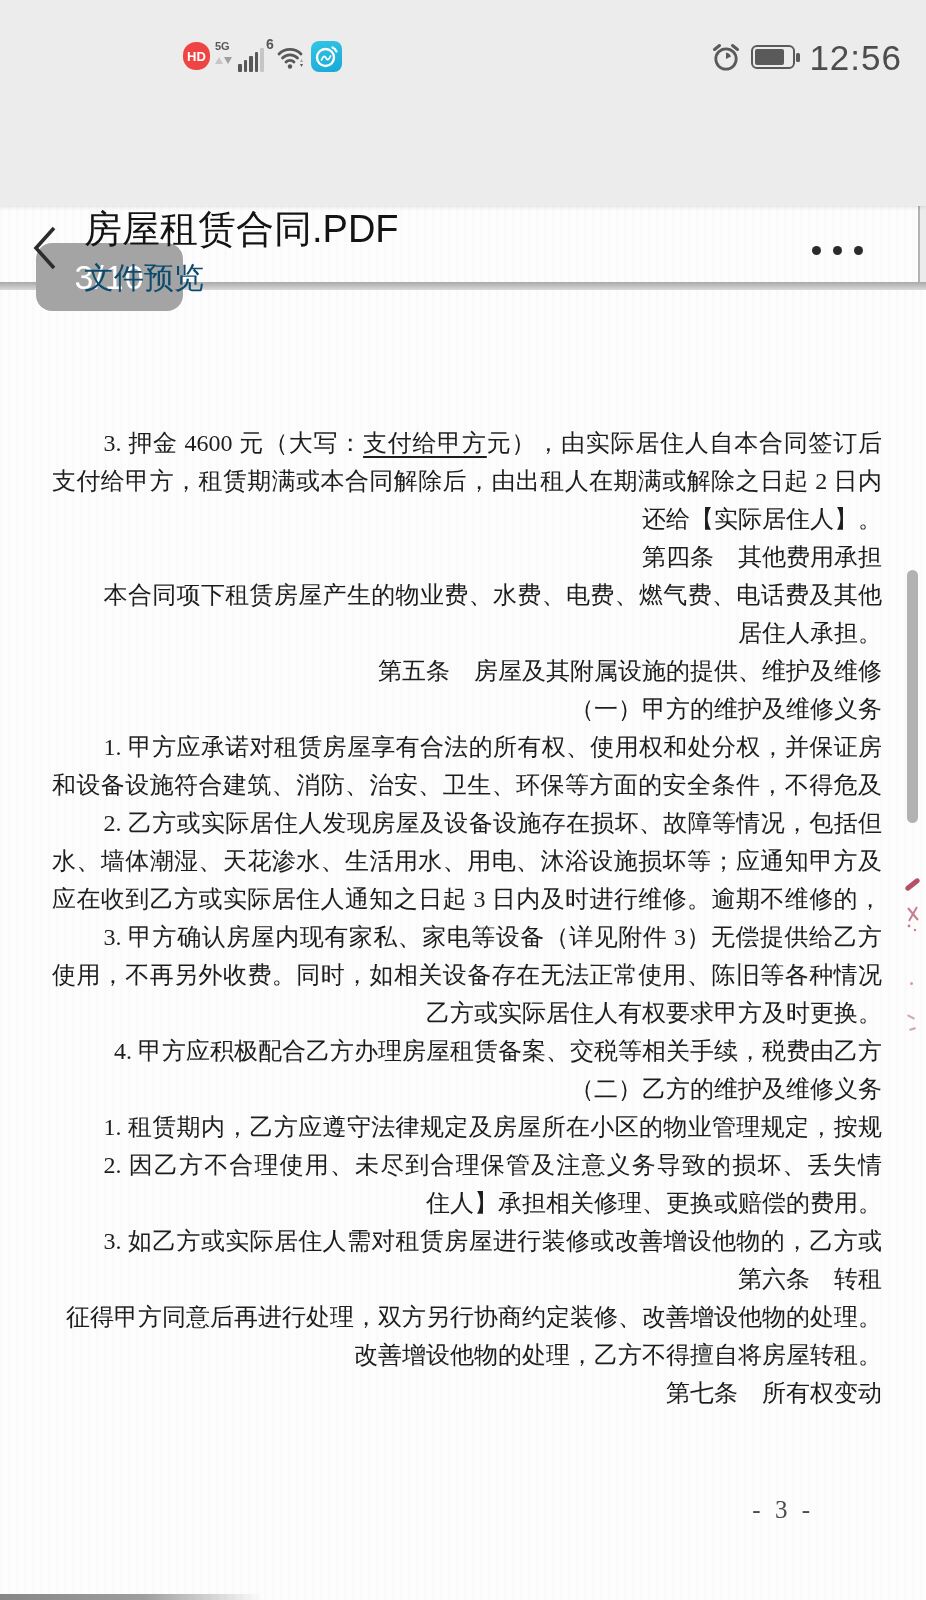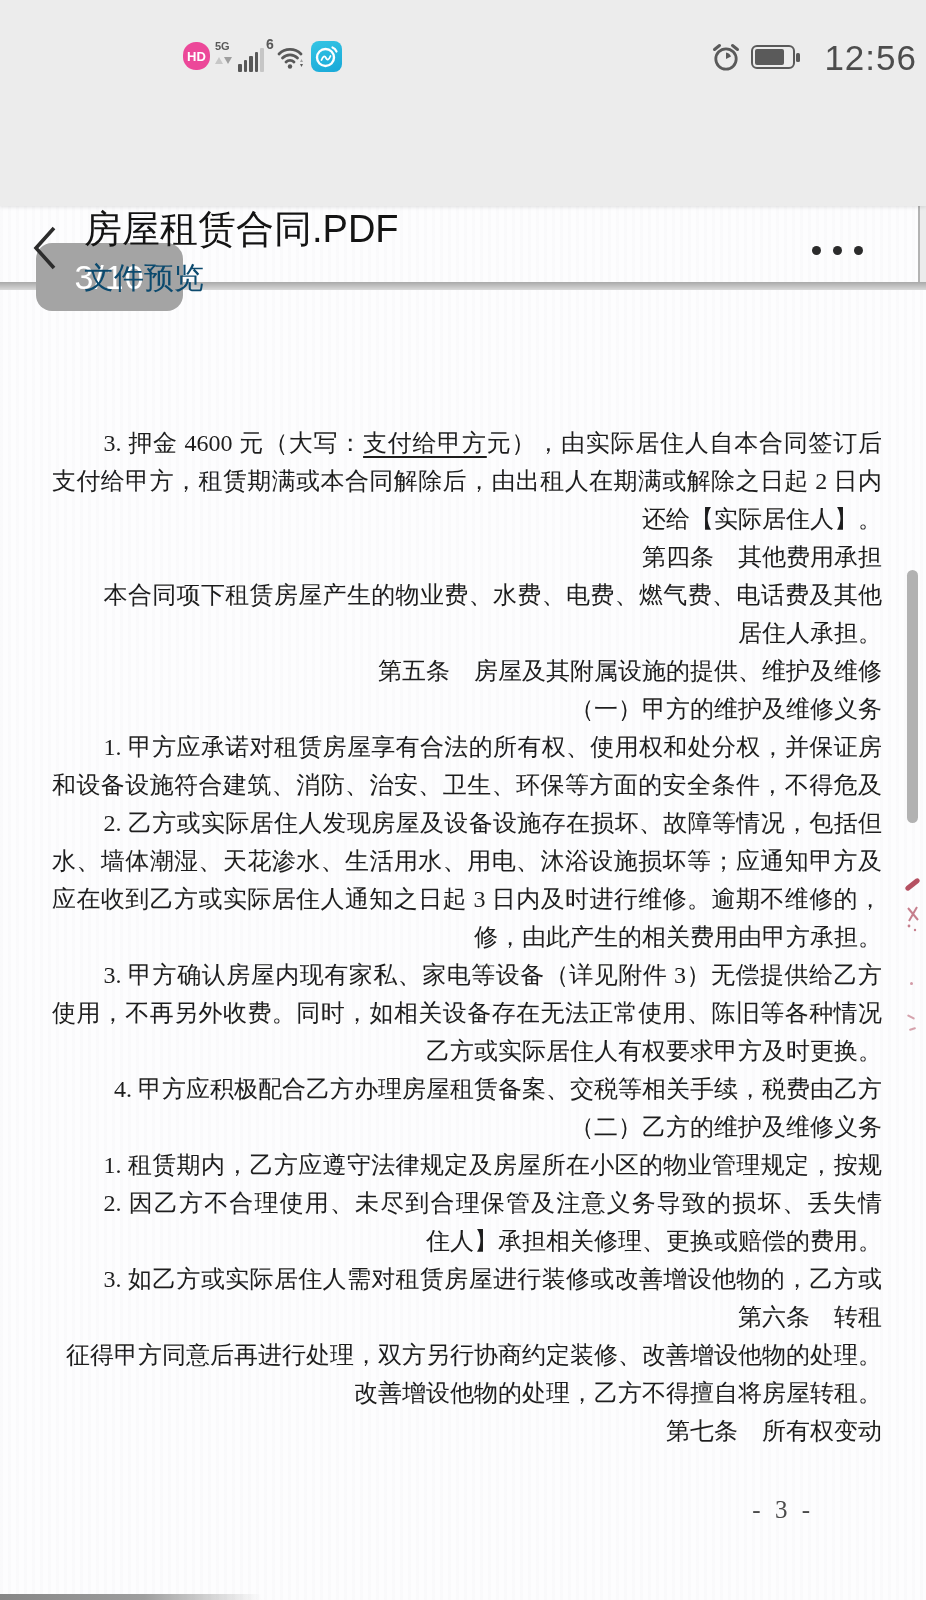--- a/index.html
+++ b/index.html
@@ -12,21 +12,21 @@
   
   .topbar {
     position:absolute; top:0; left:0; right:0; height:206px;
     background:#ececec;
     box-shadow:0 1px 4px rgba(0,0,0,.12);
     z-index:5;
   }
   .statusbar { position:absolute; top:0; left:0; right:0; height:100px; }
   .hd-badge {
     position:absolute; left:183px; top:42px; width:27px; height:28px;
-    background:#ec4899; border-radius:13px; color:#fff;
+    background:#ef4444; border-radius:13px; color:#fff;
     font-size:13px; font-weight:bold; display:flex; align-items:center; justify-content:center;
   }
   .net-block { position:absolute; left:215px; top:38px; width:20px; text-align:left; }
   .net-label { font-size:11px; font-weight:bold; color:#585858; display:block; line-height:17px; }
   .net-arrows { display:block; height:10px; margin-top:1px; position:relative; }
   .tri { width:0; height:0; position:absolute; }
   .tri-up { border-left:4px solid transparent; border-right:4px solid transparent; border-bottom:7px solid #c7c7c7; left:0; top:1px; }
   .tri-down { border-left:4px solid transparent; border-right:4px solid transparent; border-top:7px solid #9f9f9f; left:9px; top:1px; }
   .sig-bars { position:absolute; left:238px; top:48px; height:24px; display:flex; align-items:flex-end; gap:2px; }
   .sig-bars i { display:block; width:3.6px; background:#585858; border-radius:1px; }
@@ -41,21 +41,21 @@
     display:flex; align-items:center; justify-content:center;
   }
   .alarm-icon { position:absolute; left:710px; top:42px; }
   .battery {
     position:absolute; left:751px; top:45px; width:44px; height:24px;
     border:2.5px solid #5a5a5a; border-radius:6px; box-sizing:border-box;
   }
   .battery .fill { position:absolute; left:2px; top:2px; bottom:2px; width:72%; background:#5a5a5a; border-radius:2px; }
   .battery .nub { position:absolute; right:-7px; top:6px; width:4px; height:9px; background:#5a5a5a; border-radius:1.5px; }
   .sb-time {
-    position:absolute; right:9px; top:38px; font-size:35px; color:#4d4d4d; letter-spacing:1px;
+    position:absolute; right:24px; top:38px; font-size:35px; color:#4d4d4d; letter-spacing:1px;
   }
   
   .header { position:absolute; top:100px; left:0; right:0; height:106px; }
   .back-btn { position:absolute; left:30px; top:124px; width:34px; height:50px; cursor:pointer; }
   .title-block { position:absolute; left:84px; top:104px; }
   .doc-title { font-size:38px; color:#141414; font-weight:400; line-height:50px; }
   .doc-subtitle { font-size:30px; color:#0c4a6e; line-height:32px; margin-top:8px; }
   .menu-btn { position:absolute; right:54px; top:136px; width:60px; height:28px; display:flex; align-items:center; gap:12px; cursor:pointer; }
   .menu-btn i { display:block; width:9px; height:9px; border-radius:50%; background:#2b2b2b; }
   
@@ -205,21 +205,20 @@
     <div class="ln ind">第四条　其他费用承担</div>
     <div class="ln ind str">本合同项下租赁房屋产生的物业费、水费、电费、燃气费、电话费及其他费用均由实际</div>
     <div class="ln">居住人承担。</div>
     <div class="ln ind">第五条　房屋及其附属设施的提供、维护及维修</div>
     <div class="ln ind">（一）甲方的维护及维修义务</div>
     <div class="ln ind str">1. 甲方应承诺对租赁房屋享有合法的所有权、使用权和处分权，并保证房屋的建筑结构</div>
     <div class="ln str">和设备设施符合建筑、消防、治安、卫生、环保等方面的安全条件，不得危及人身安全。</div>
     <div class="ln ind str">2. 乙方或实际居住人发现房屋及设备设施存在损坏、故障等情况，包括但不限于房屋渗</div>
     <div class="ln str">水、墙体潮湿、天花渗水、生活用水、用电、沐浴设施损坏等；应通知甲方及时维修，甲方</div>
     <div class="ln str">应在收到乙方或实际居住人通知之日起 3 日内及时进行维修。逾期不维修的，乙方可代为维</div>
-    <div class="ln">修，由此产生的相关费用由甲方承担。</div>
     <div class="ln ind str">3. 甲方确认房屋内现有家私、家电等设备（详见附件 3）无偿提供给乙方及实际居住人</div>
     <div class="ln str">使用，不再另外收费。同时，如相关设备存在无法正常使用、陈旧等各种情况需要更换的，</div>
     <div class="ln">乙方或实际居住人有权要求甲方及时更换。</div>
     <div class="ln ind">4. 甲方应积极配合乙方办理房屋租赁备案、交税等相关手续，税费由乙方支付。</div>
     <div class="ln ind">（二）乙方的维护及维修义务</div>
     <div class="ln ind str">1. 租赁期内，乙方应遵守法律规定及房屋所在小区的物业管理规定，按规划的房屋用途</div>
     <div class="ln ind str">2. 因乙方不合理使用、未尽到合理保管及注意义务导致的损坏、丢失情况，由【实际居</div>
     <div class="ln">住人】承担相关修理、更换或赔偿的费用。</div>
     <div class="ln ind str">3. 如乙方或实际居住人需对租赁房屋进行装修或改善增设他物的，乙方或实际居住人需</div>
     <div class="ln ind">第六条　转租</div>

